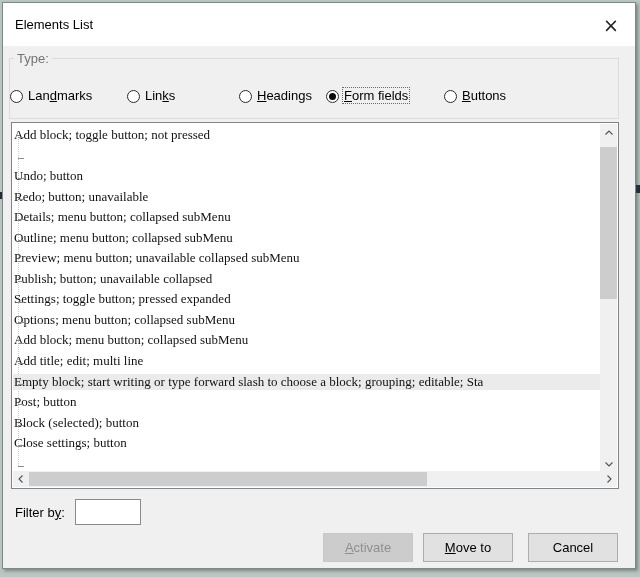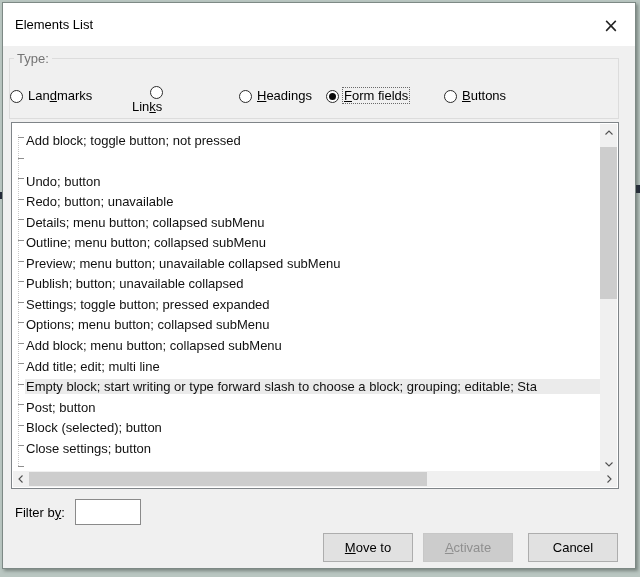--- a/index.html
+++ b/index.html
@@ -37,21 +37,21 @@
   .groupbox {
     position: absolute; left: 6px; top: 55px; width: 610px; height: 61px;
     border: 1px solid #dcdcdc;
   }
   .groupbox-label {
     position: absolute; top: -8px; left: 4px; padding: 0 3px;
     background: var(--dialog_bg, #f0f0f0); color: #737373;
   }
   .radio-item { position: absolute; top: 27px; height: 17px; display: flex; align-items: flex-end; }
   .radio-item:nth-child(1) { left: 6px; }
-  .radio-item:nth-child(2) { left: 117px; flex-direction: column; }
+  .radio-item:nth-child(2) { left: 117px; }
   .radio-item:nth-child(3) { left: 229px; }
   .radio-item:nth-child(4) { left: 316px; }
   .radio-item:nth-child(5) { left: 434px; }
   .radio-circle {
     width: 13px; height: 13px; border: 1px solid #2b2b2b; border-radius: 50%;
     background: #fff; position: relative; flex: 0 0 auto;
   }
   .radio-item.selected .radio-circle::after {
     content: ""; position: absolute; left: 2px; top: 2px; width: 7px; height: 7px;
     border-radius: 50%; background: #0a0a0a;
@@ -65,22 +65,22 @@
   }
   .items {
     position: absolute; left: 1px; top: 1px; right: 18px; bottom: 17px;
     overflow: hidden; padding-top: 3px;
   }
   .tree-guide {
     position: absolute; left: 5px; top: 11px; width: 1px; height: 331px;
     background: repeating-linear-gradient(to bottom, #c9c9c9 0 1px, transparent 1px 2px);
   }
   .tree-item {
-    position: relative; height: 20.55px; display: flex; align-items: flex-end;
-    padding-left: 12px; overflow: hidden; white-space: nowrap;
+    position: relative; height: 20.55px; display: flex; align-items: flex-start;
+    overflow: hidden; white-space: nowrap; font-family: Liberation Serif, serif;
   }
   .tree-dash {
     position: absolute; left: 5px; top: 50%; width: 6px; height: 1px; background: #8e8e8e;
   }
   .tree-text { flex: 1 1 auto; white-space: nowrap; overflow: hidden; padding-left: 1px; color: #111; }
   .tree-item.selected .tree-text { background: var(--selection_bg, #ebebeb); }
 
   .vscroll {
     position: absolute; top: 1px; right: 1px; width: 17px; height: 348px;
     background: var(--scrollbar_track, #f0f0f0);
@@ -260,18 +260,18 @@
       </div>
     </div>
   </div>
 
   <div class="filter-row">
     <span class="filter-label">Filter b<span class="mn">y</span>:</span>
     <input class="filter-input" type="text" value="" style="">
   </div>
 
   <div class="btn-row">
-    <button class="btn"><span class="mn">M</span>ove to</button>
-      <button class="btn disabled"><span class="mn">A</span>ctivate</button>
+    <button class="btn disabled"><span class="mn">A</span>ctivate</button>
+      <button class="btn"><span class="mn">M</span>ove to</button>
       <button class="btn">Cancel</button>
   </div>
 
 </div>
 
 </body></html>

